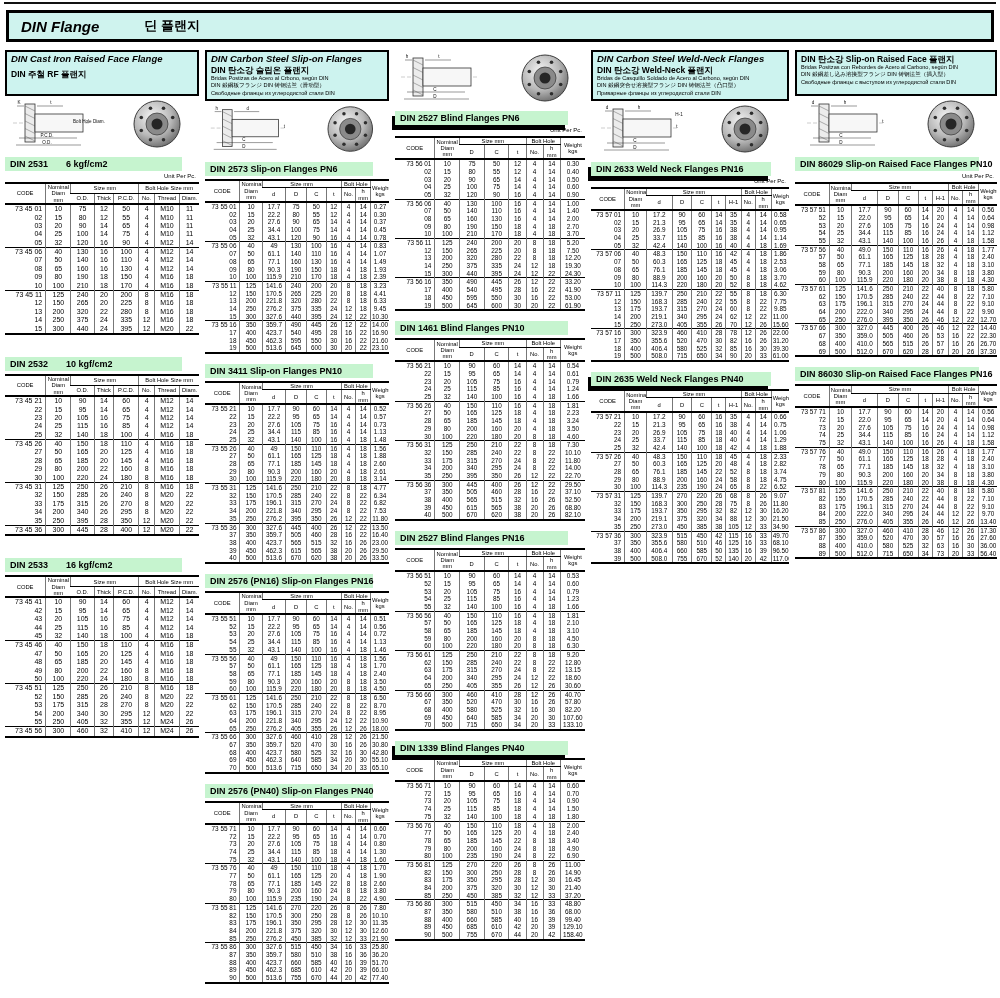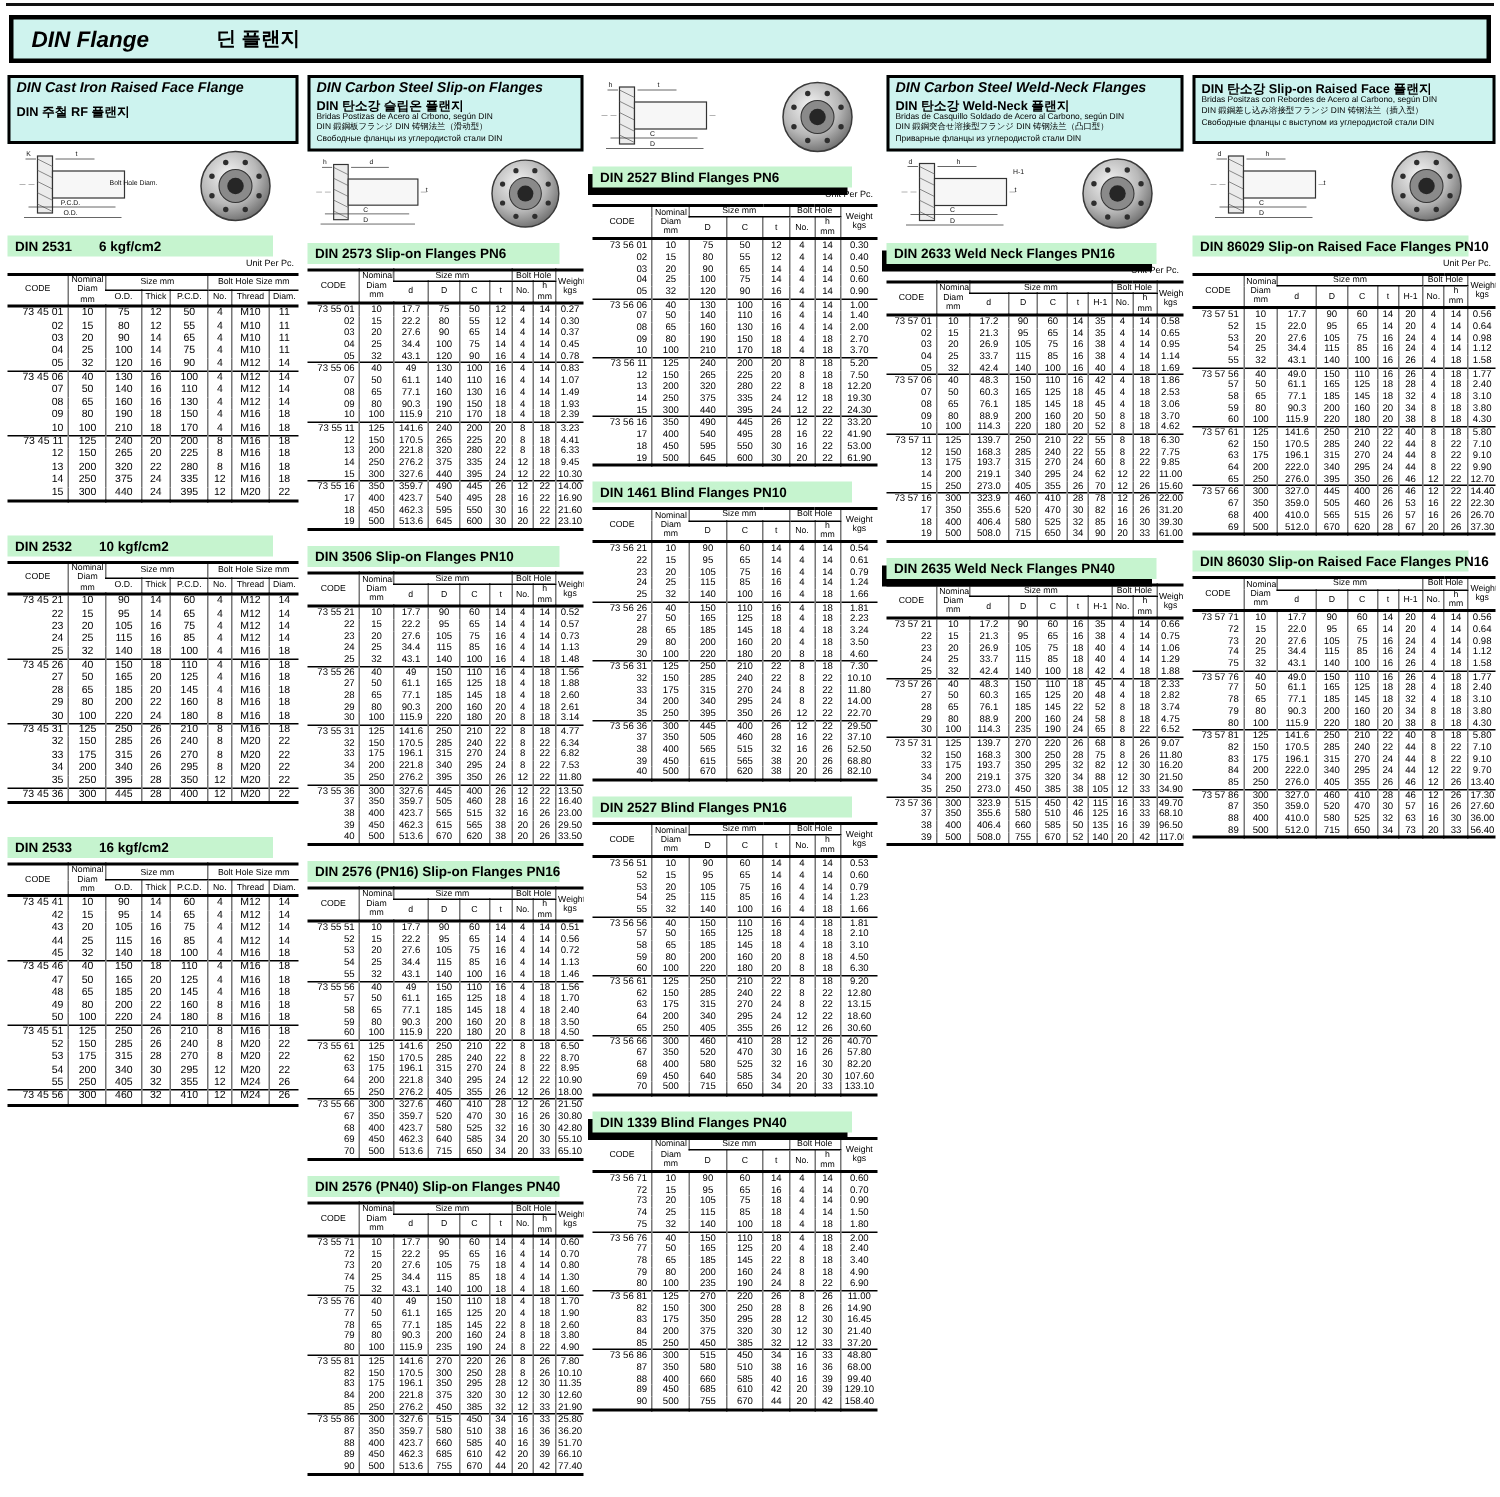--- a/index.html
+++ b/index.html
@@ -947,21 +947,21 @@
               <td>600</td>
               <td>30</td>
               <td>20</td>
               <td>22</td>
               <td>23.10</td>
             </tr>
           </tbody>
         </table>
       </div>
       <div class="tblock">
-        <div class="ttitle"><span>DIN 3506 Slip-on Flanges PN10</span></div>
+        <div class="ttitle"><span>DIN 3411 Slip-on Flanges PN10</span></div>
         <table>
           <colgroup>
             <col style="width:19%">
             <col style="width:12%">
             <col style="width:13%">
             <col style="width:11%">
             <col style="width:11%">
             <col style="width:8%">
             <col style="width:8%">
             <col style="width:8%">

